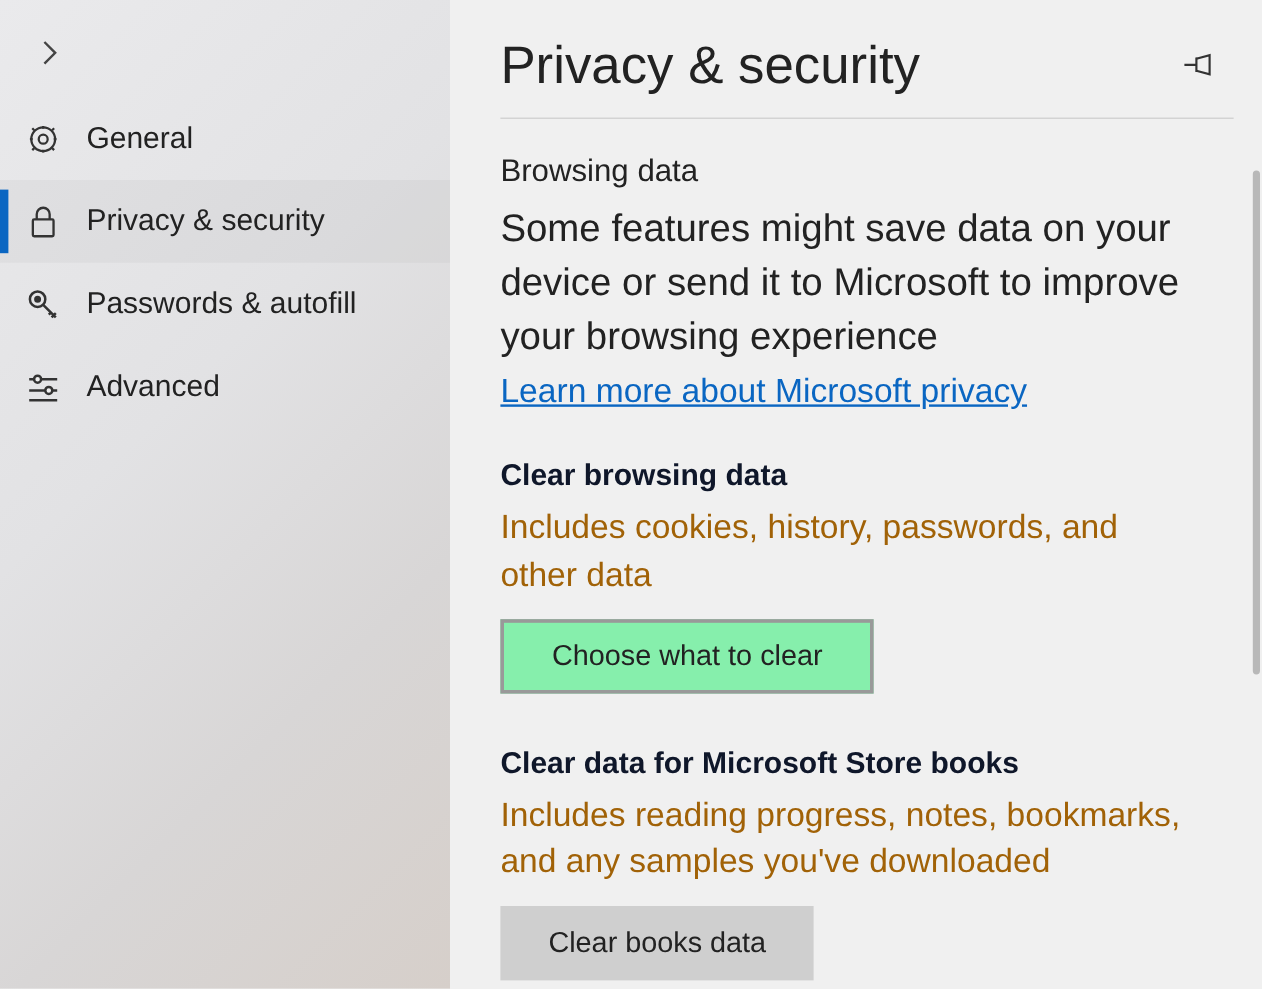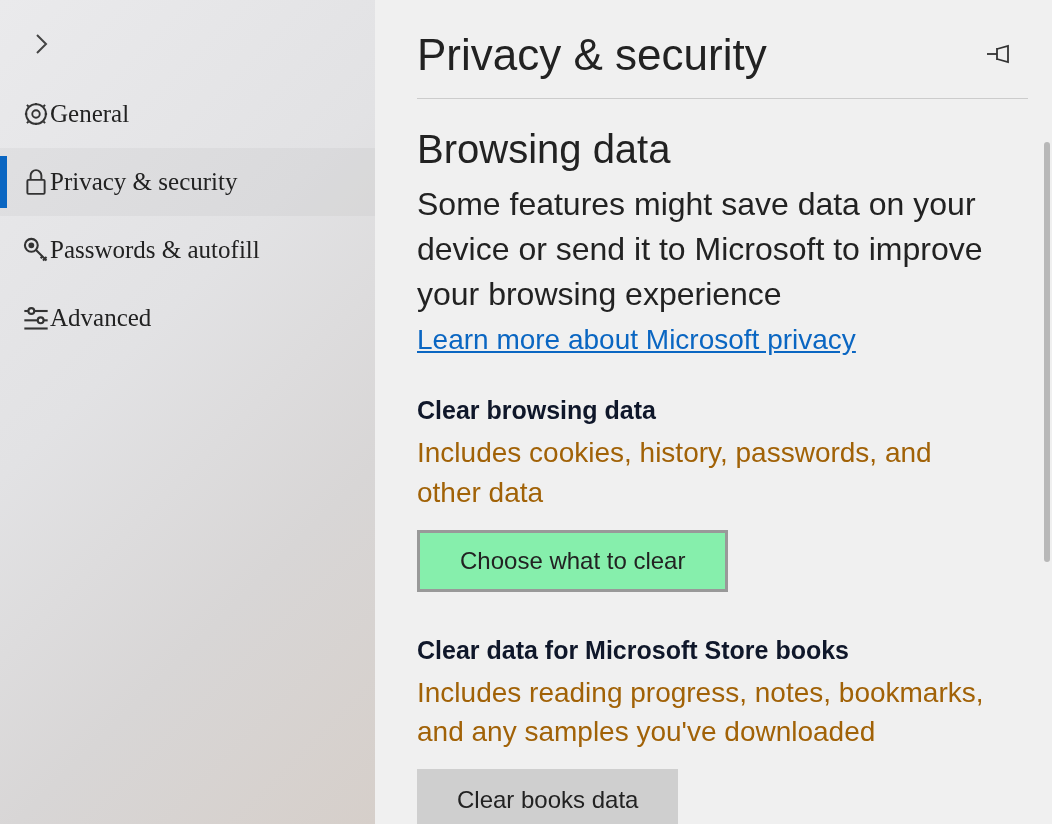--- a/index.html
+++ b/index.html
@@ -31,26 +31,26 @@
       display: inline-flex;
       align-items: center;
       justify-content: center;
       background: transparent;
       border: none;
       cursor: pointer;
     }
     .nav-item {
       display: flex;
       align-items: center;
+      gap: 22px;
       padding: 20px 0 20px 22px;
       font-size: 25px;
       color: #222;
       cursor: pointer;
       position: relative;
-      font-family: Liberation Serif, serif;
     }
     .nav-item.selected::before {
       content: "";
       position: absolute;
       left: 0;
       top: 8px;
       bottom: 8px;
       width: 7px;
       background: #0a66c2;
     }
@@ -87,21 +87,21 @@
       font-weight: 400;
       color: #222;
     }
     .pin-btn {
       background: transparent;
       border: none;
       cursor: pointer;
       padding: 4px;
     }
     .section-title {
-      font-size: 40px;
+      font-size: 26px;
       font-weight: 400;
       color: #222;
       margin-bottom: 10px;
     }
     .section-desc {
       font-size: 32px;
       line-height: 1.4;
       color: #222;
       margin-bottom: 8px;
       max-width: 570px;

